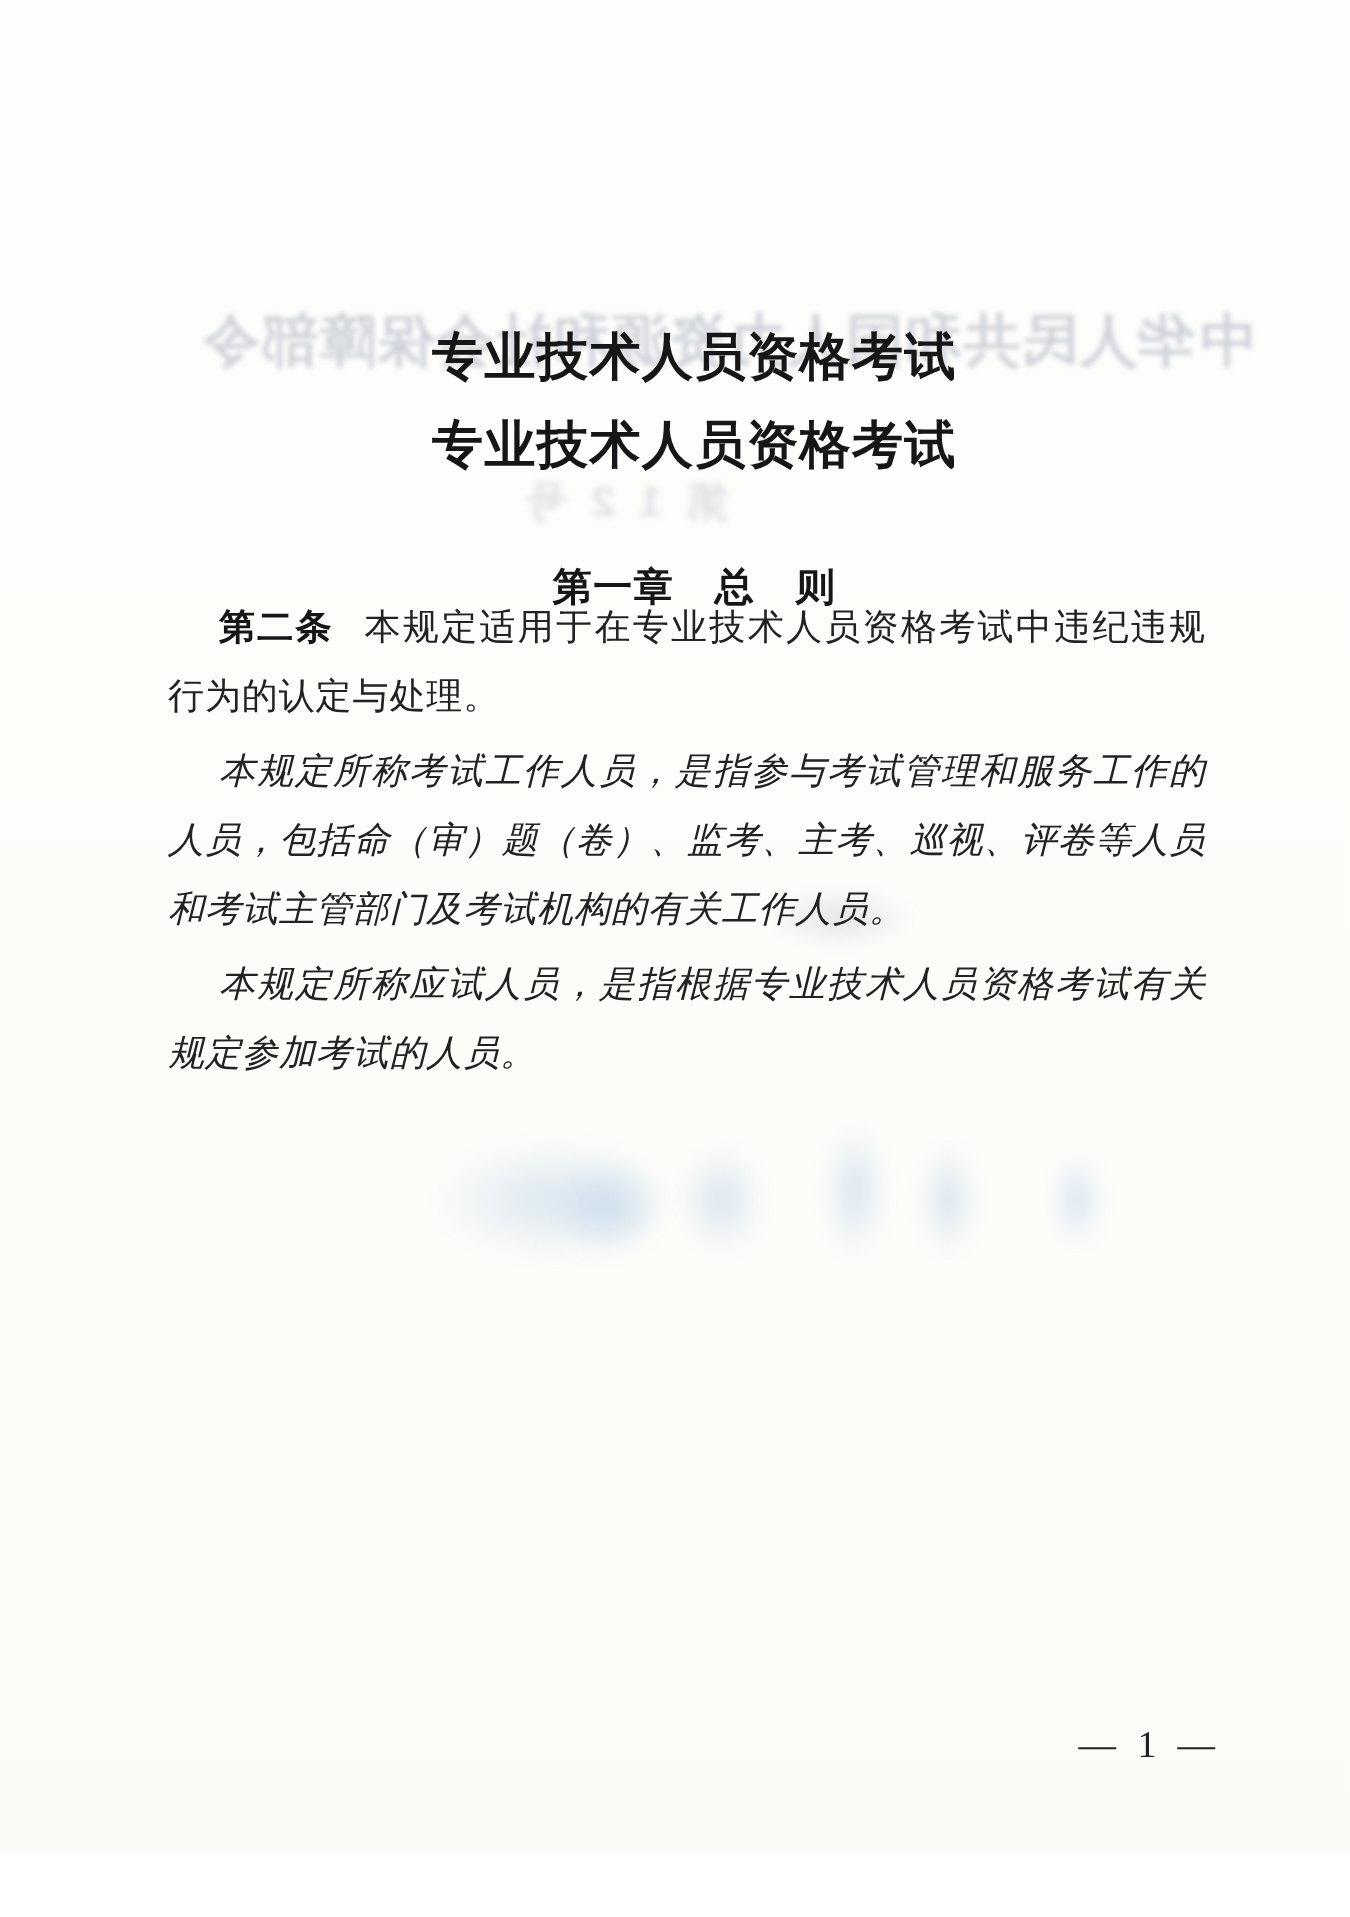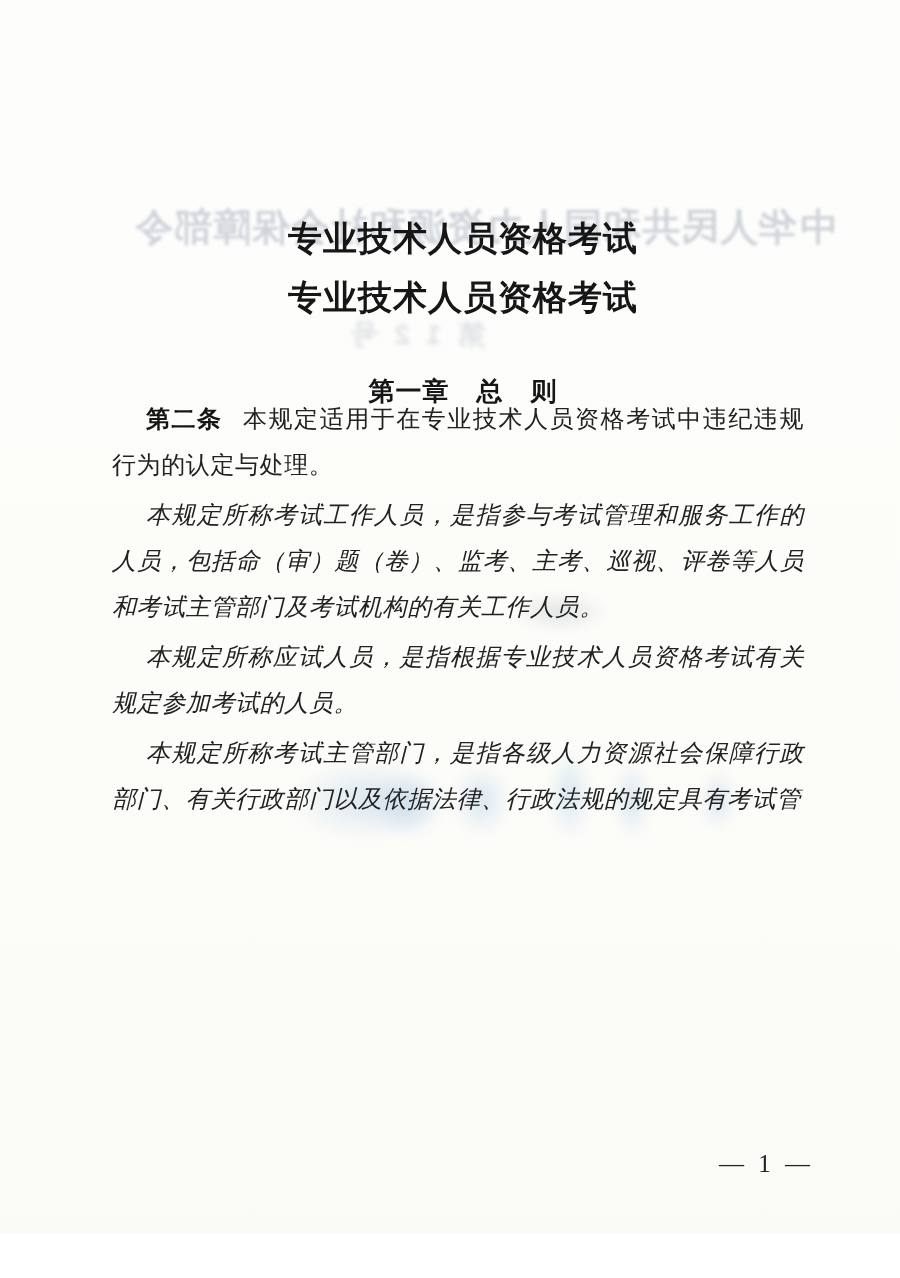--- a/index.html
+++ b/index.html
@@ -161,20 +161,17 @@
   <div class="doc-body">
     <p class="para">
       <b class="para-label">第二条</b><span>本规定适用于在专业技术人员资格考试中违纪违规行为的认定与处理。</span>
     </p>
     <p class="para">
       <span>本规定所称考试工作人员，是指参与考试管理和服务工作的人员，包括命（审）题（卷）、监考、主考、巡视、评卷等人员和考试主管部门及考试机构的有关工作人员。</span>
     </p>
     <p class="para">
       <span>本规定所称应试人员，是指根据专业技术人员资格考试有关规定参加考试的人员。</span>
     </p>
-    <p class="para">
-      <span>本规定所称考试主管部门，是指各级人力资源社会保障行政部门、有关行政部门以及依据法律、行政法规的规定具有考试管</span>
-    </p>
   </div>
 
   <div class="page-number">— 1 —</div>
 
 </div>
 
 </body></html>

